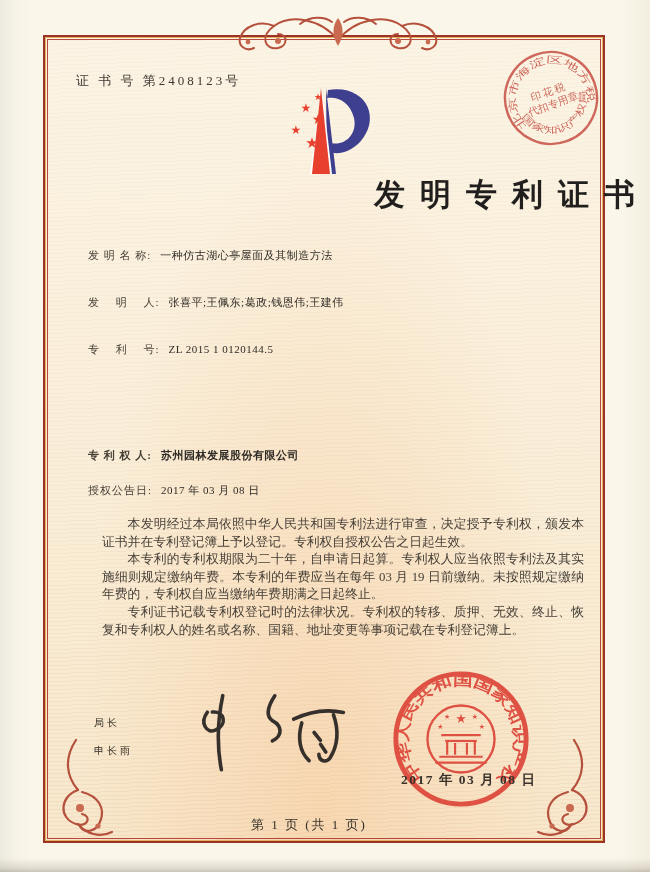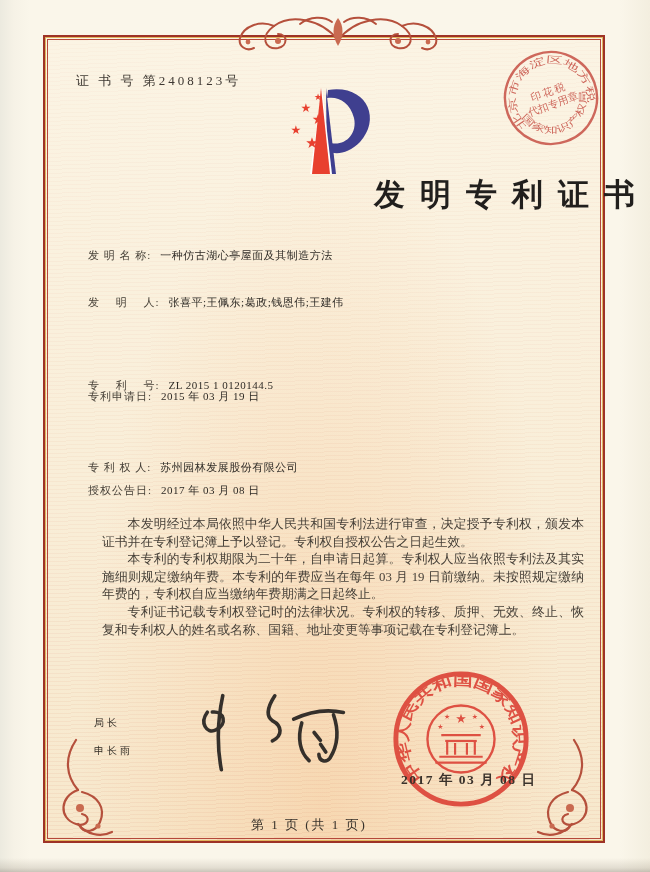--- a/index.html
+++ b/index.html
@@ -113,27 +113,24 @@
   </svg>
 
   <div class="abs title">发明专利证书</div>
 
   <div class="abs row" style="top:248px;">
     <span class="lab">发 明 名 称:</span><span class="val">一种仿古湖心亭屋面及其制造方法</span>
   </div>
   <div class="abs row" style="top:295px;">
     <span class="lab">发　 明　 人:</span><span class="val">张喜平;王佩东;葛政;钱恩伟;王建伟</span>
   </div>
-  <div class="abs row" style="top:342px;margin-top:36px;">
+  <div class="abs row" style="top:342px;">
     <span class="lab">专　 利　 号:</span><span class="val">ZL 2015 1 0120144.5</span>
   </div>
-  <div class="abs row" style="top:389px;">
-    <span class="lab">专利申请日:</span><span class="val">2015 年 03 月 19 日</span>
-  </div>
-  <div class="abs row" style="top:460px;">
+  <div class="abs row" style="top:448px;font-weight:bold;">
     <span class="lab">专 利 权 人:</span><span class="val">苏州园林发展股份有限公司</span>
   </div>
   <div class="abs row" style="top:483px;">
     <span class="lab">授权公告日:</span><span class="val">2017 年 03 月 08 日</span>
   </div>
 
   <div class="abs paras">
     <p>本发明经过本局依照中华人民共和国专利法进行审查，决定授予专利权，颁发本证书并在专利登记簿上予以登记。专利权自授权公告之日起生效。</p>
     <p>本专利的专利权期限为二十年，自申请日起算。专利权人应当依照专利法及其实施细则规定缴纳年费。本专利的年费应当在每年 03 月 19 日前缴纳。未按照规定缴纳年费的，专利权自应当缴纳年费期满之日起终止。</p>
     <p>专利证书记载专利权登记时的法律状况。专利权的转移、质押、无效、终止、恢复和专利权人的姓名或名称、国籍、地址变更等事项记载在专利登记簿上。</p>

